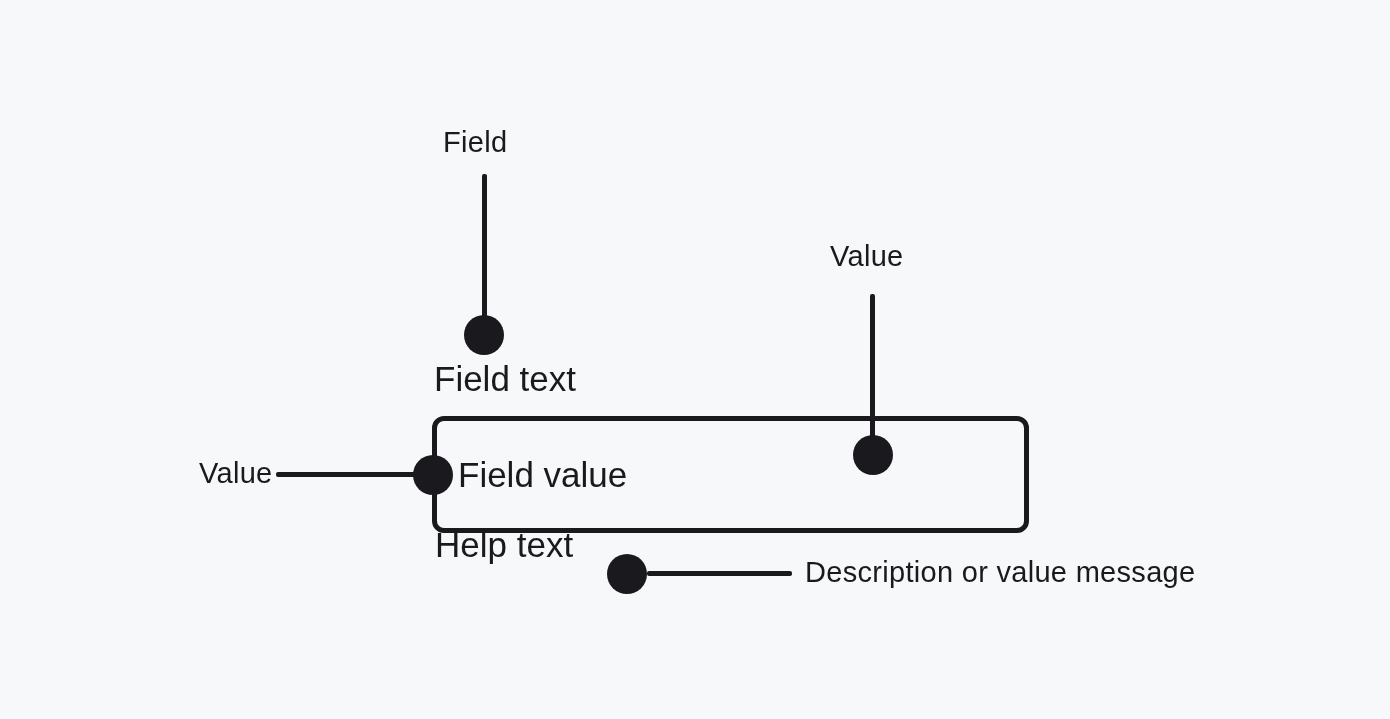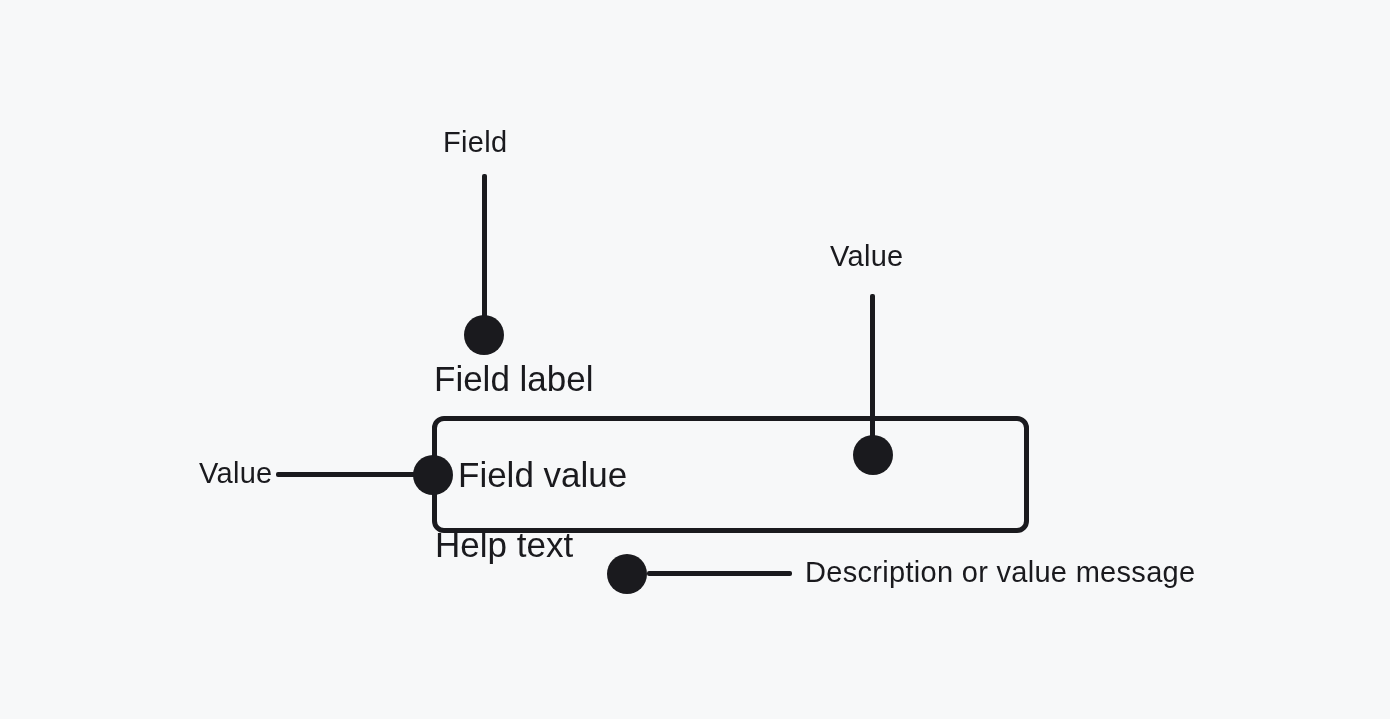--- a/index.html
+++ b/index.html
@@ -90,21 +90,21 @@
 </style>
 </head>
 <body>
 
 <div class="canvas">
 
   <div class="annot label-text">Field</div>
   <div class="vline label-line"></div>
   <div class="dot label-dot"></div>
 
-  <div class="comp field-label">Field label</div>
+  <div class="comp field-label">Field text</div>
 
   <div class="annot input-text">Value</div>
   <div class="vline input-line"></div>
 
   <div class="input-box"></div>
   <div class="dot input-dot"></div>
   <div class="comp field-value">Field value</div>
 
   <div class="annot value-text">Value</div>
   <div class="hline value-line"></div>

